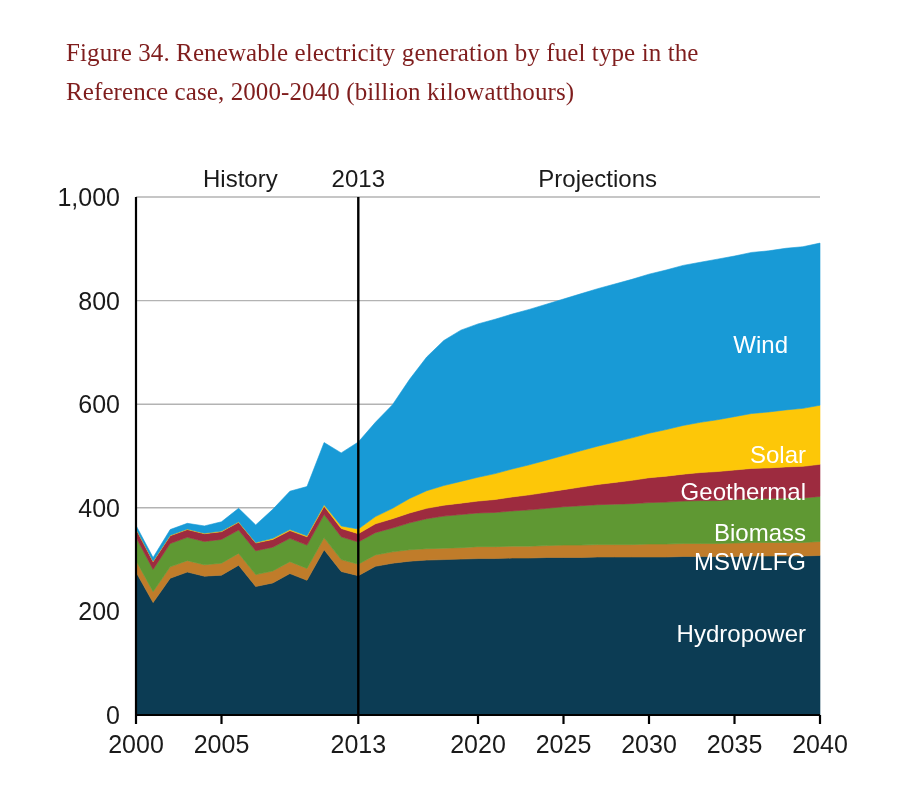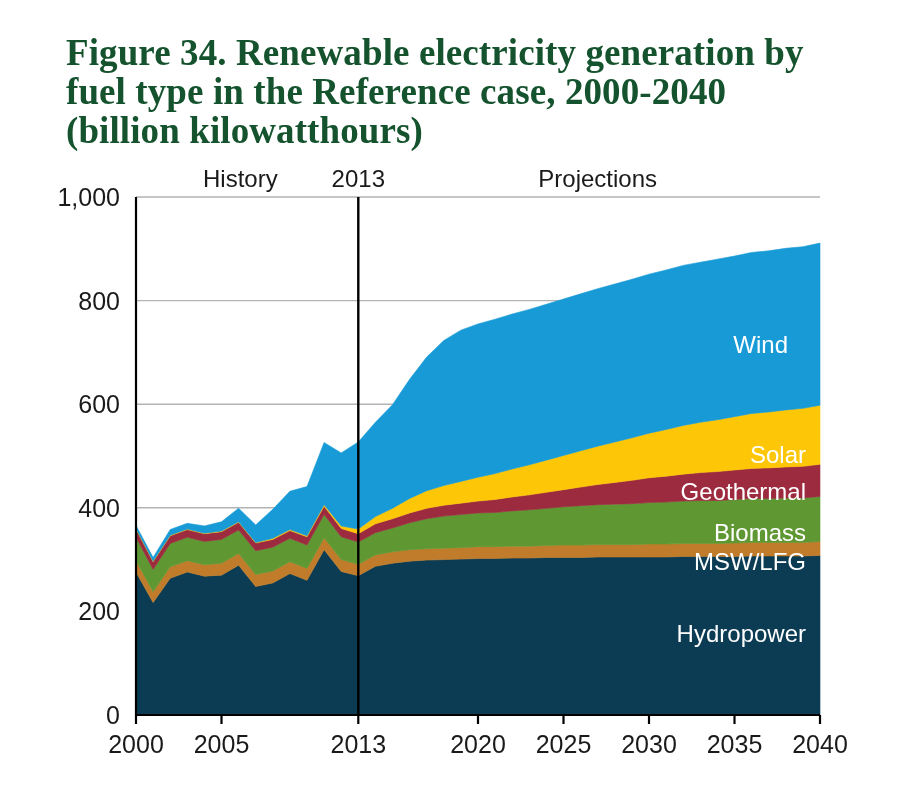--- a/index.html
+++ b/index.html
@@ -18,24 +18,24 @@
     position: absolute;
     inset: 0;
     background: #ffffff;
   }
   #figure-title {
     position: absolute;
     left: 66px;
     top: 33px;
     width: 740px;
     font-family: "Liberation Serif", serif;
-    font-weight: bold;
-    font-size: 37px;
+    font-weight: normal;
+    font-size: 25px;
     line-height: 39px;
-    color: #14532d;
+    color: #7f1d1d;
     letter-spacing: 0.1px;
   }
   #chart-wrap {
     position: absolute;
     left: 0;
     top: 0;
     width: 900px;
     height: 800px;
   }
   svg#chart-svg {

